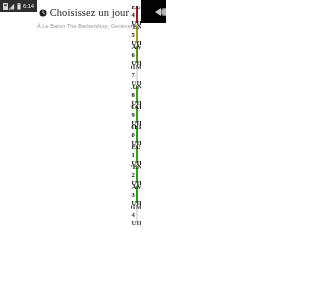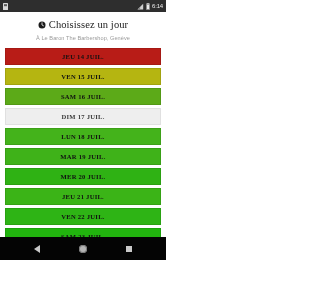--- a/index.html
+++ b/index.html
@@ -2,21 +2,21 @@
 <html><head>
 <meta charset="utf-8">
 <style>
   * { margin:0; padding:0; box-sizing:border-box; }
   html,body { width:166px; height:296px; overflow:hidden; }
   body {
     font-family:"Liberation Sans", sans-serif;
     background:#ffffff;
     -webkit-font-smoothing:antialiased;
   }
-  .phone { width:166px; height:260px; position:relative; display:flex; flex-direction:column; background:#fff; }
+  .phone { width:166px; height:260px; position:relative; display:flex; background:#fff; }
 
   
   .statusbar {
     height:12px; background:#2e2e2e; color:#e8e8e8;
     display:flex; align-items:center; justify-content:space-between;
     padding:0 3px; flex:0 0 12px;
   }
   .sb-left { display:flex; align-items:center; gap:2px; }
   .sb-right { display:flex; align-items:center; gap:2px; }
   .sb-time { font-size:6px; line-height:6px; letter-spacing:-0.2px; color:#efefef; }

